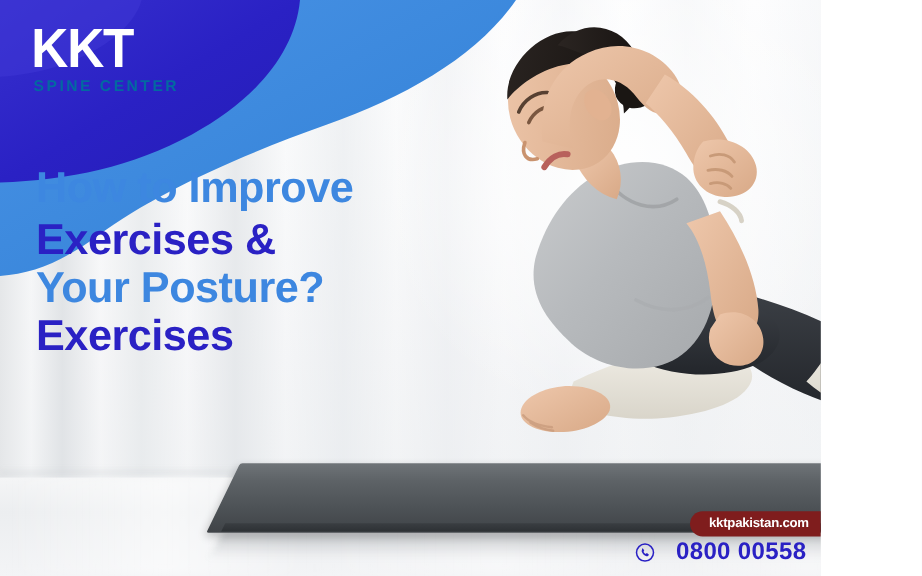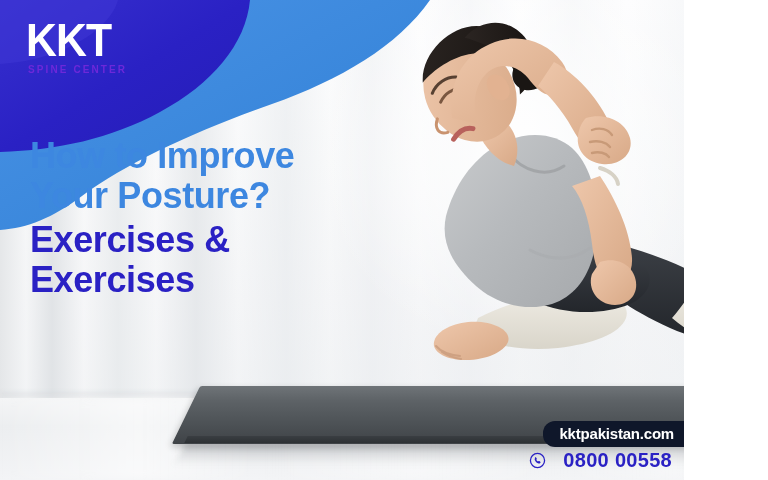--- a/index.html
+++ b/index.html
@@ -82,42 +82,42 @@
     transform:scaleX(.93);transform-origin:left center;
   }
   .logo-ortho{
     display:inline-block;margin-top:5px;
     border:1.6px solid #ffffff;border-radius:1px;
     padding:1px 5px 1.5px 5px;
     font-size:13.5px;font-weight:700;letter-spacing:1.2px;
     color:#ffffff;line-height:1;
   }
   .logo-spine{
-    margin-top:4px;font-size:10px;font-weight:700;
-    letter-spacing:2.1px;color:#6d28d9;line-height:1;
+    margin-top:4px;font-size:13px;font-weight:700;
+    letter-spacing:2.1px;color:#0369a1;line-height:1;
     padding-left:2px;
   }
 
   
   .headline{position:absolute;left:30px;top:136px;width:400px;}
   .hl-line{
     font-family:"Liberation Sans",sans-serif;
     font-weight:700;font-size:36px;line-height:1.115;
     letter-spacing:-.4px;white-space:nowrap;
   }
   .hl-light{color:#3d87e0;}
   .hl-dark{color:#2a21c4;}
   .hl-dark.first{margin-top:4px;}
 
   
   .contact{position:absolute;right:0;bottom:10px;width:192px;text-align:right;}
   .site-pill{
     display:block;margin-left:auto;
-    background:#0f172a;color:#ffffff;
-    font-size:15px;font-weight:700;letter-spacing:-.2px;
+    background:#7f1d1d;color:#ffffff;
+    font-size:11px;font-weight:700;letter-spacing:-.2px;
     padding:4px 10px 5px 16px;
     border-top-left-radius:12px;border-bottom-left-radius:12px;
     width:max-content;
   }
   .phone-row{
     display:flex;align-items:center;justify-content:flex-end;
     gap:17px;margin-top:3px;padding-right:12px;
   }
   .phone-icon{display:block;width:17px;height:17px;}
   .phone-num{
@@ -256,22 +256,22 @@
     </svg>
   </div>
 
   <div class="logo">
     <div class="logo-kkt">KKT</div>
     <div class="logo-spine">SPINE CENTER</div>
   </div>
 
   <div class="headline">
     <div class="hl-line hl-light">How to Improve</div>
+    <div class="hl-line hl-dark first">Exercises &amp;</div>
     <div class="hl-line hl-light">Your Posture?</div>
-    <div class="hl-line hl-dark first">Exercises &amp;</div>
     <div class="hl-line hl-dark">Exercises</div>
   </div>
 
   <div class="contact">
     <span class="site-pill">kktpakistan.com</span>
     <div class="phone-row">
       <span class="phone-icon">
         <svg viewBox="0 0 24 24" xmlns="http://www.w3.org/2000/svg">
           <circle cx="12" cy="12" r="10" fill="none" stroke="#2a21c4" stroke-width="1.8"></circle>
           <path d="M8.4 7.6c.5-.5 1.2-.4 1.6.2l.9 1.3c.3.5.2 1-.2 1.4l-.5.5c.5 1.1 1.4 2 2.5 2.5l.5-.5c.4-.4.9-.5 1.4-.2l1.3.9c.6.4.7 1.1.2 1.6l-.6.6c-.5.5-1.2.6-1.9.4-2.6-.8-4.7-2.9-5.5-5.5-.2-.7-.1-1.4.4-1.9z" fill="#2a21c4"></path>

